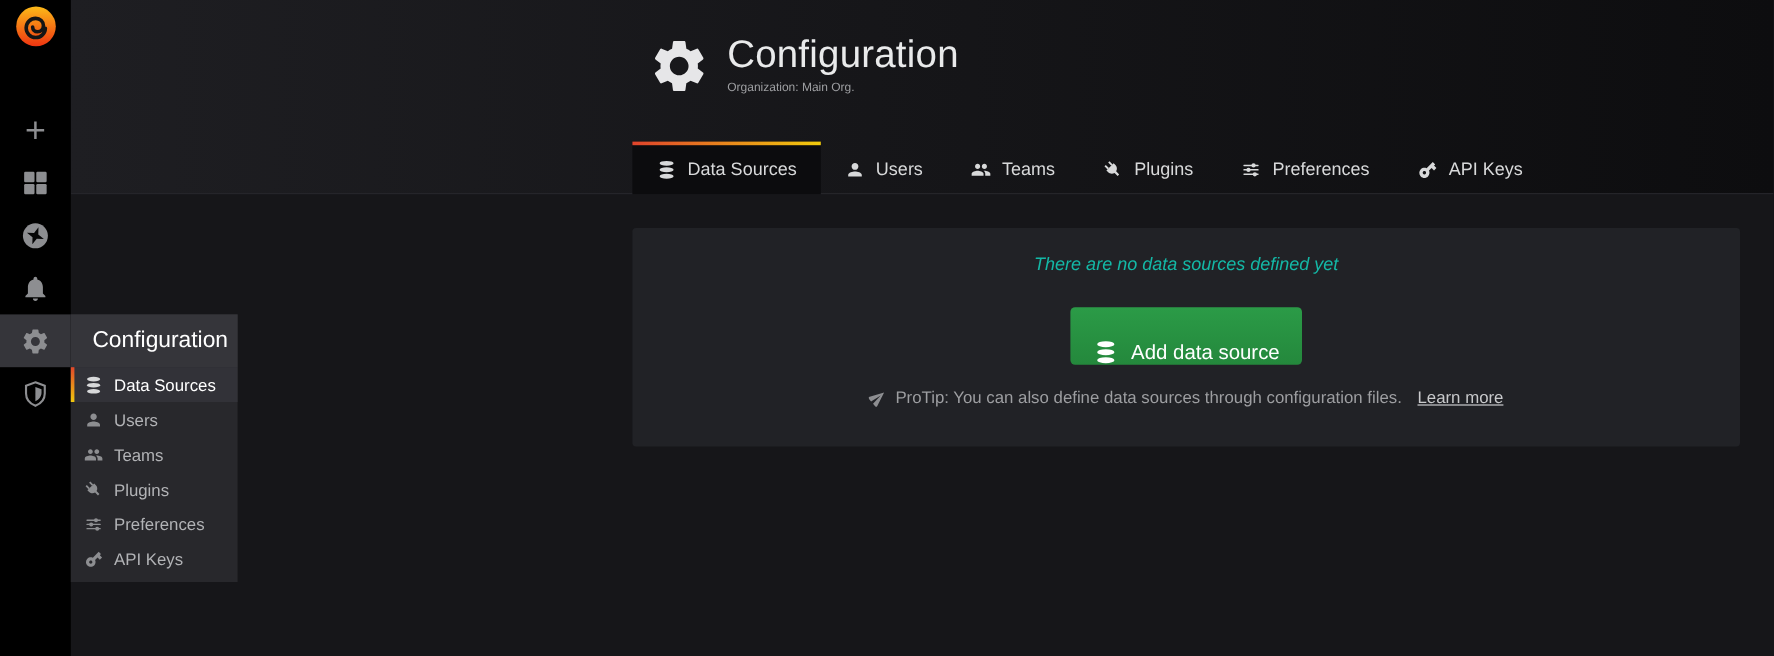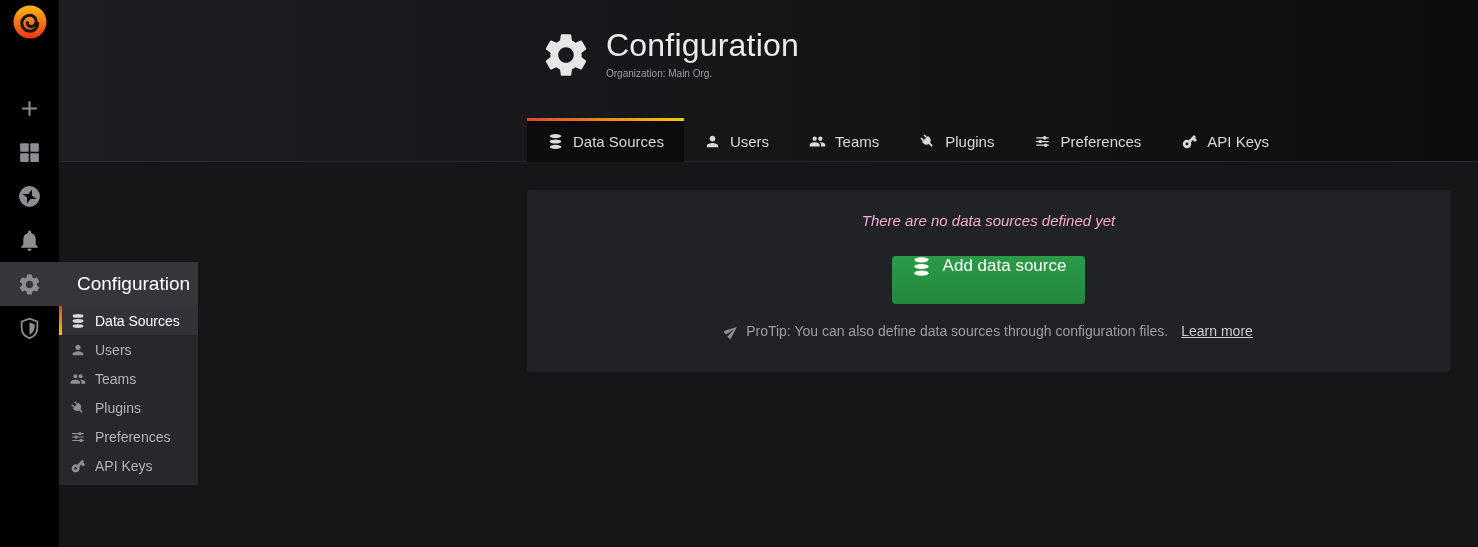--- a/index.html
+++ b/index.html
@@ -47,24 +47,24 @@
     color:#d8d9da;font-size:15px;cursor:pointer;white-space:nowrap;}
   .tab .tab-icon{width:17px;height:17px;color:#d8d9da;}
   .tab .tab-icon svg{width:17px;height:17px;}
   .tab.active{height:41px;margin-bottom:-1px;background:#0c0c0e;
     border-top:3px solid transparent;
     border-image:linear-gradient(to right,#e0432c,#f2cc0c) 1;}
 
   .page-body{height:385px;background:#161619;position:relative;}
   .panel{position:absolute;left:468px;top:28px;width:923px;height:182px;background:#212226;
     border-radius:3px;display:flex;flex-direction:column;align-items:center;}
-  .empty-msg{margin-top:22px;font-style:italic;font-size:15px;color:#f9a8d4;}
+  .empty-msg{margin-top:22px;font-style:italic;font-size:15px;color:#14b8a6;}
   .add-btn{margin-top:27px;height:48px;padding:0 19px;border:none;border-radius:4px;
     background:linear-gradient(180deg,#2b9b47,#24883c);color:#fff;font-size:17px;
-    font-family:"Liberation Sans", sans-serif;display:flex;align-items:flex-start;gap:11px;cursor:pointer;}
+    font-family:"Liberation Sans", sans-serif;display:flex;align-items:flex-end;gap:11px;cursor:pointer;}
   .add-btn .btn-icon{width:21px;height:21px;color:#fff;}
   .add-btn .btn-icon svg{width:21px;height:21px;}
   .protip{margin-top:19px;font-size:14px;color:#9d9ea1;display:flex;align-items:center;gap:7px;}
   .protip .pt-icon{width:15px;height:15px;color:#8d8e91;}
   .protip .pt-icon svg{width:15px;height:15px;}
   .protip a{color:#c9cacc;text-decoration:underline;cursor:pointer;margin-left:6px;}
 </style>
 </head>
 <body>
 

